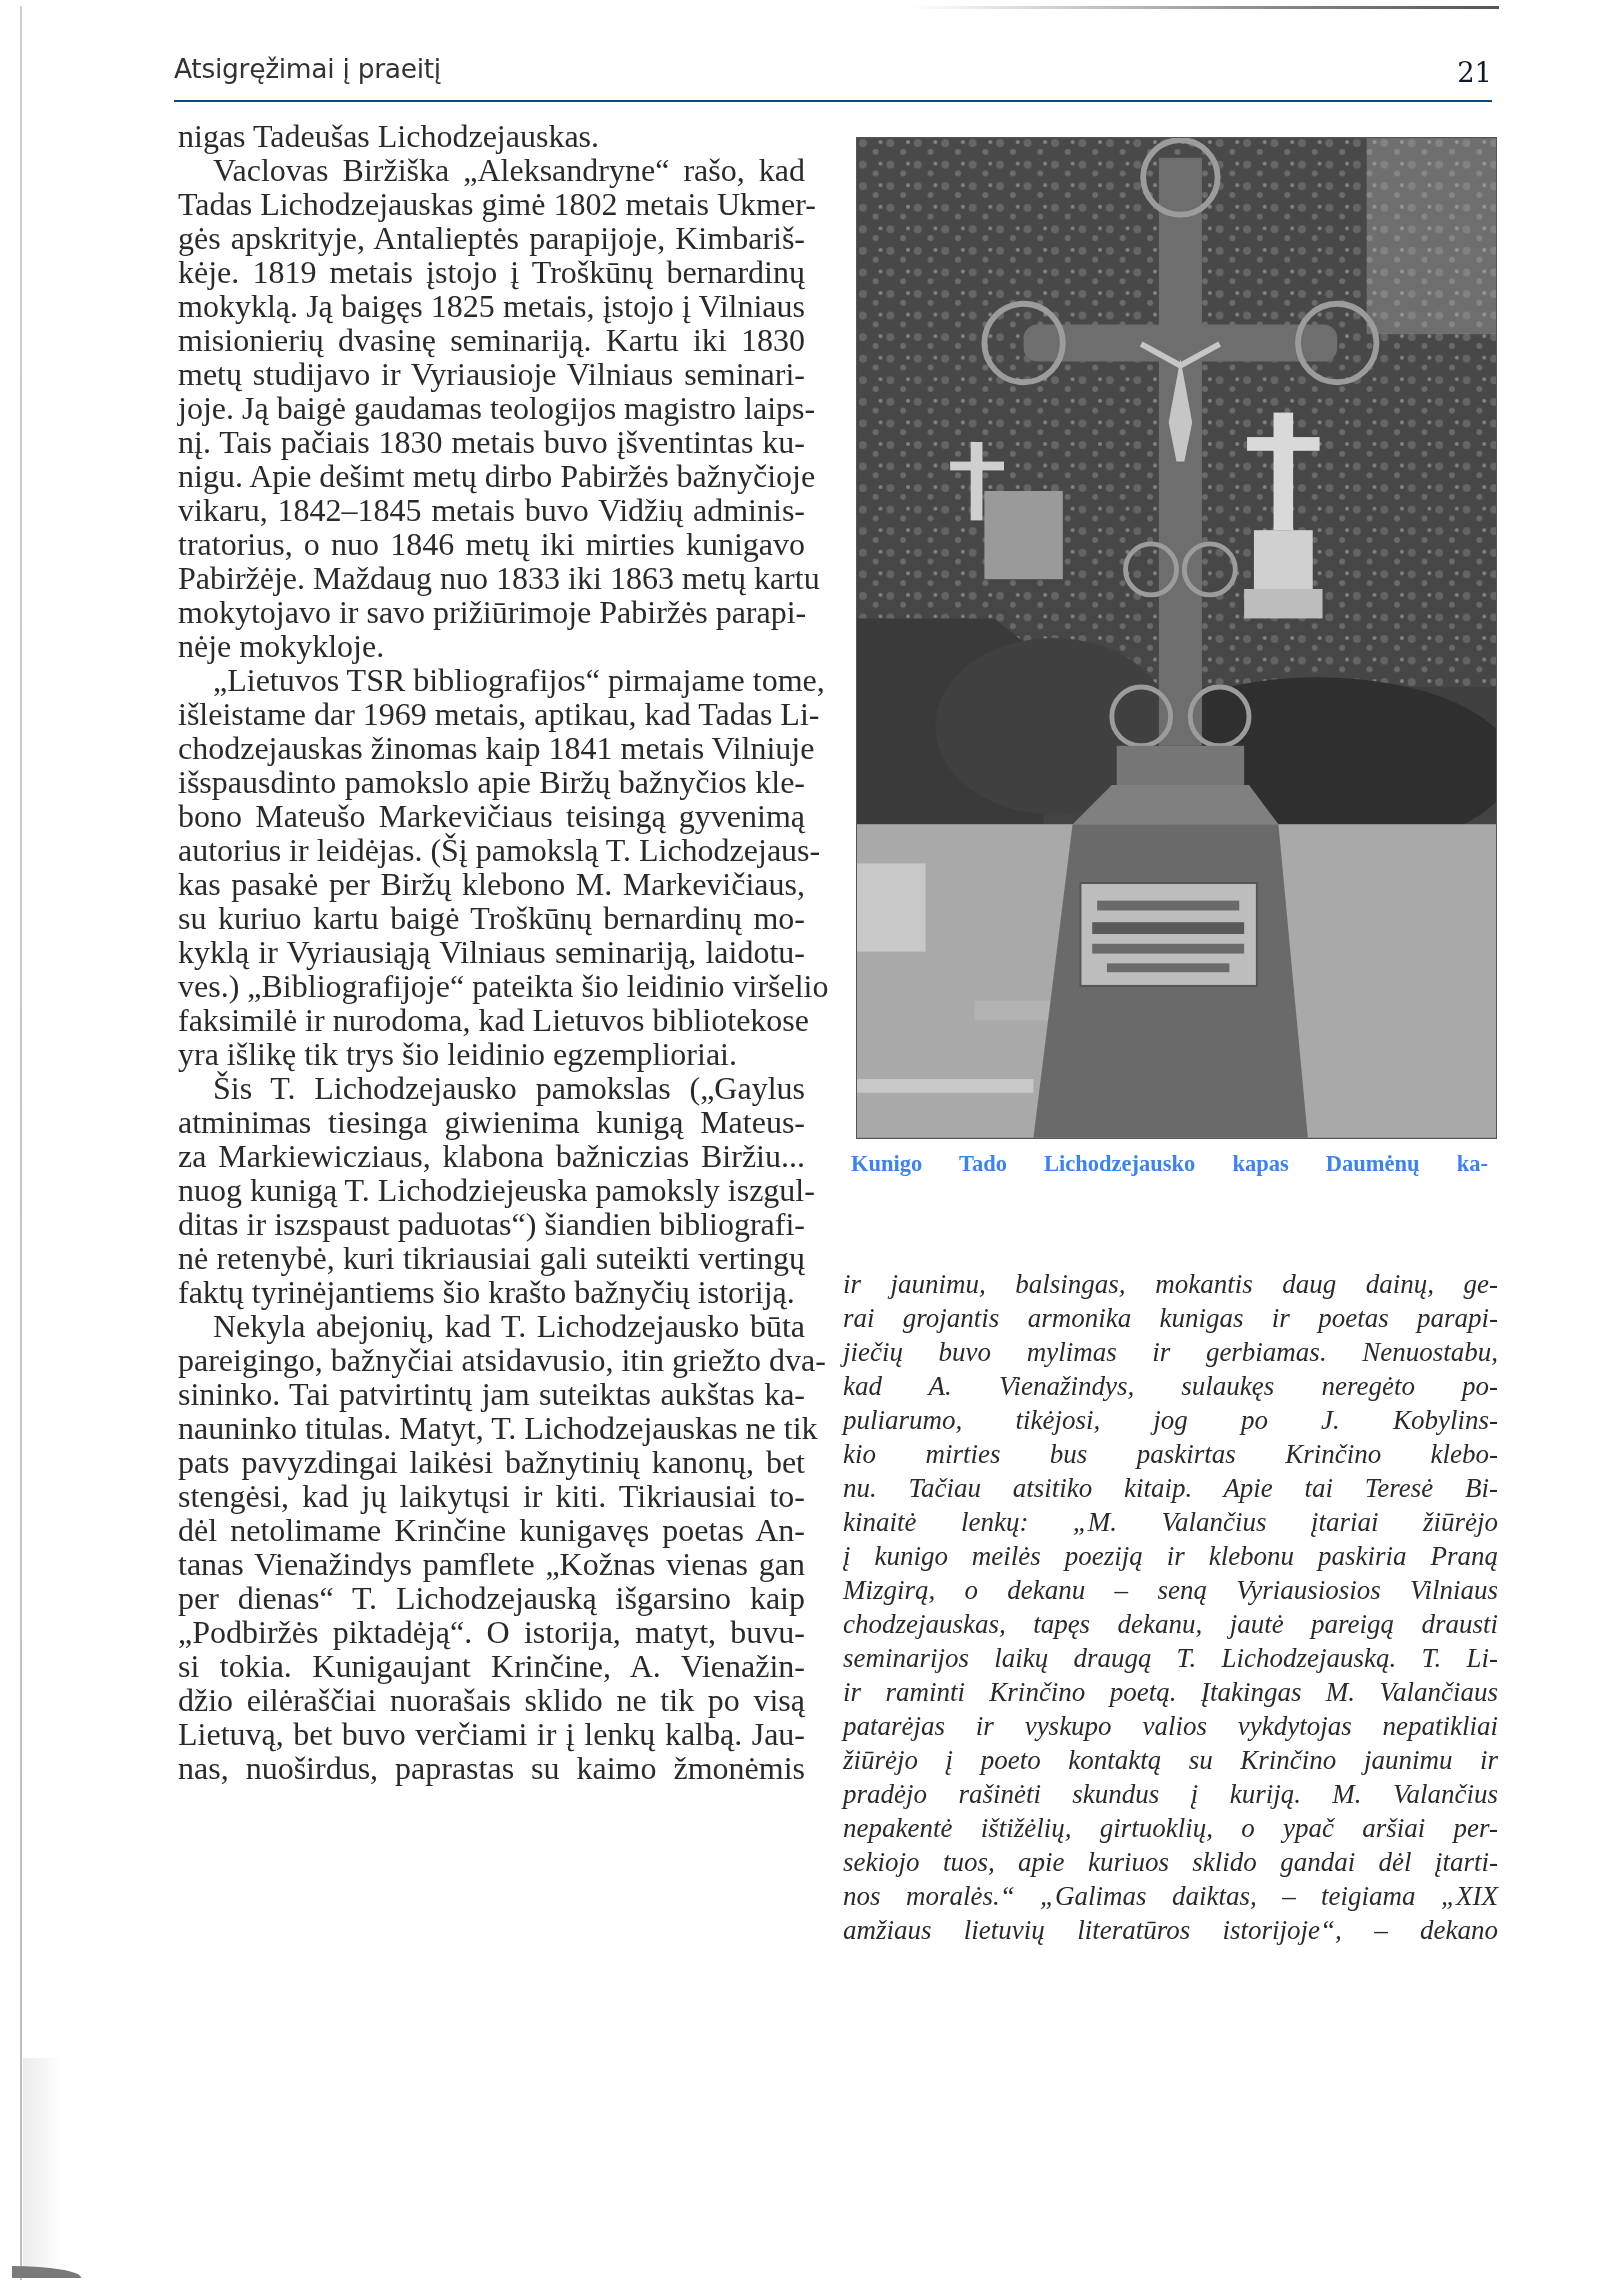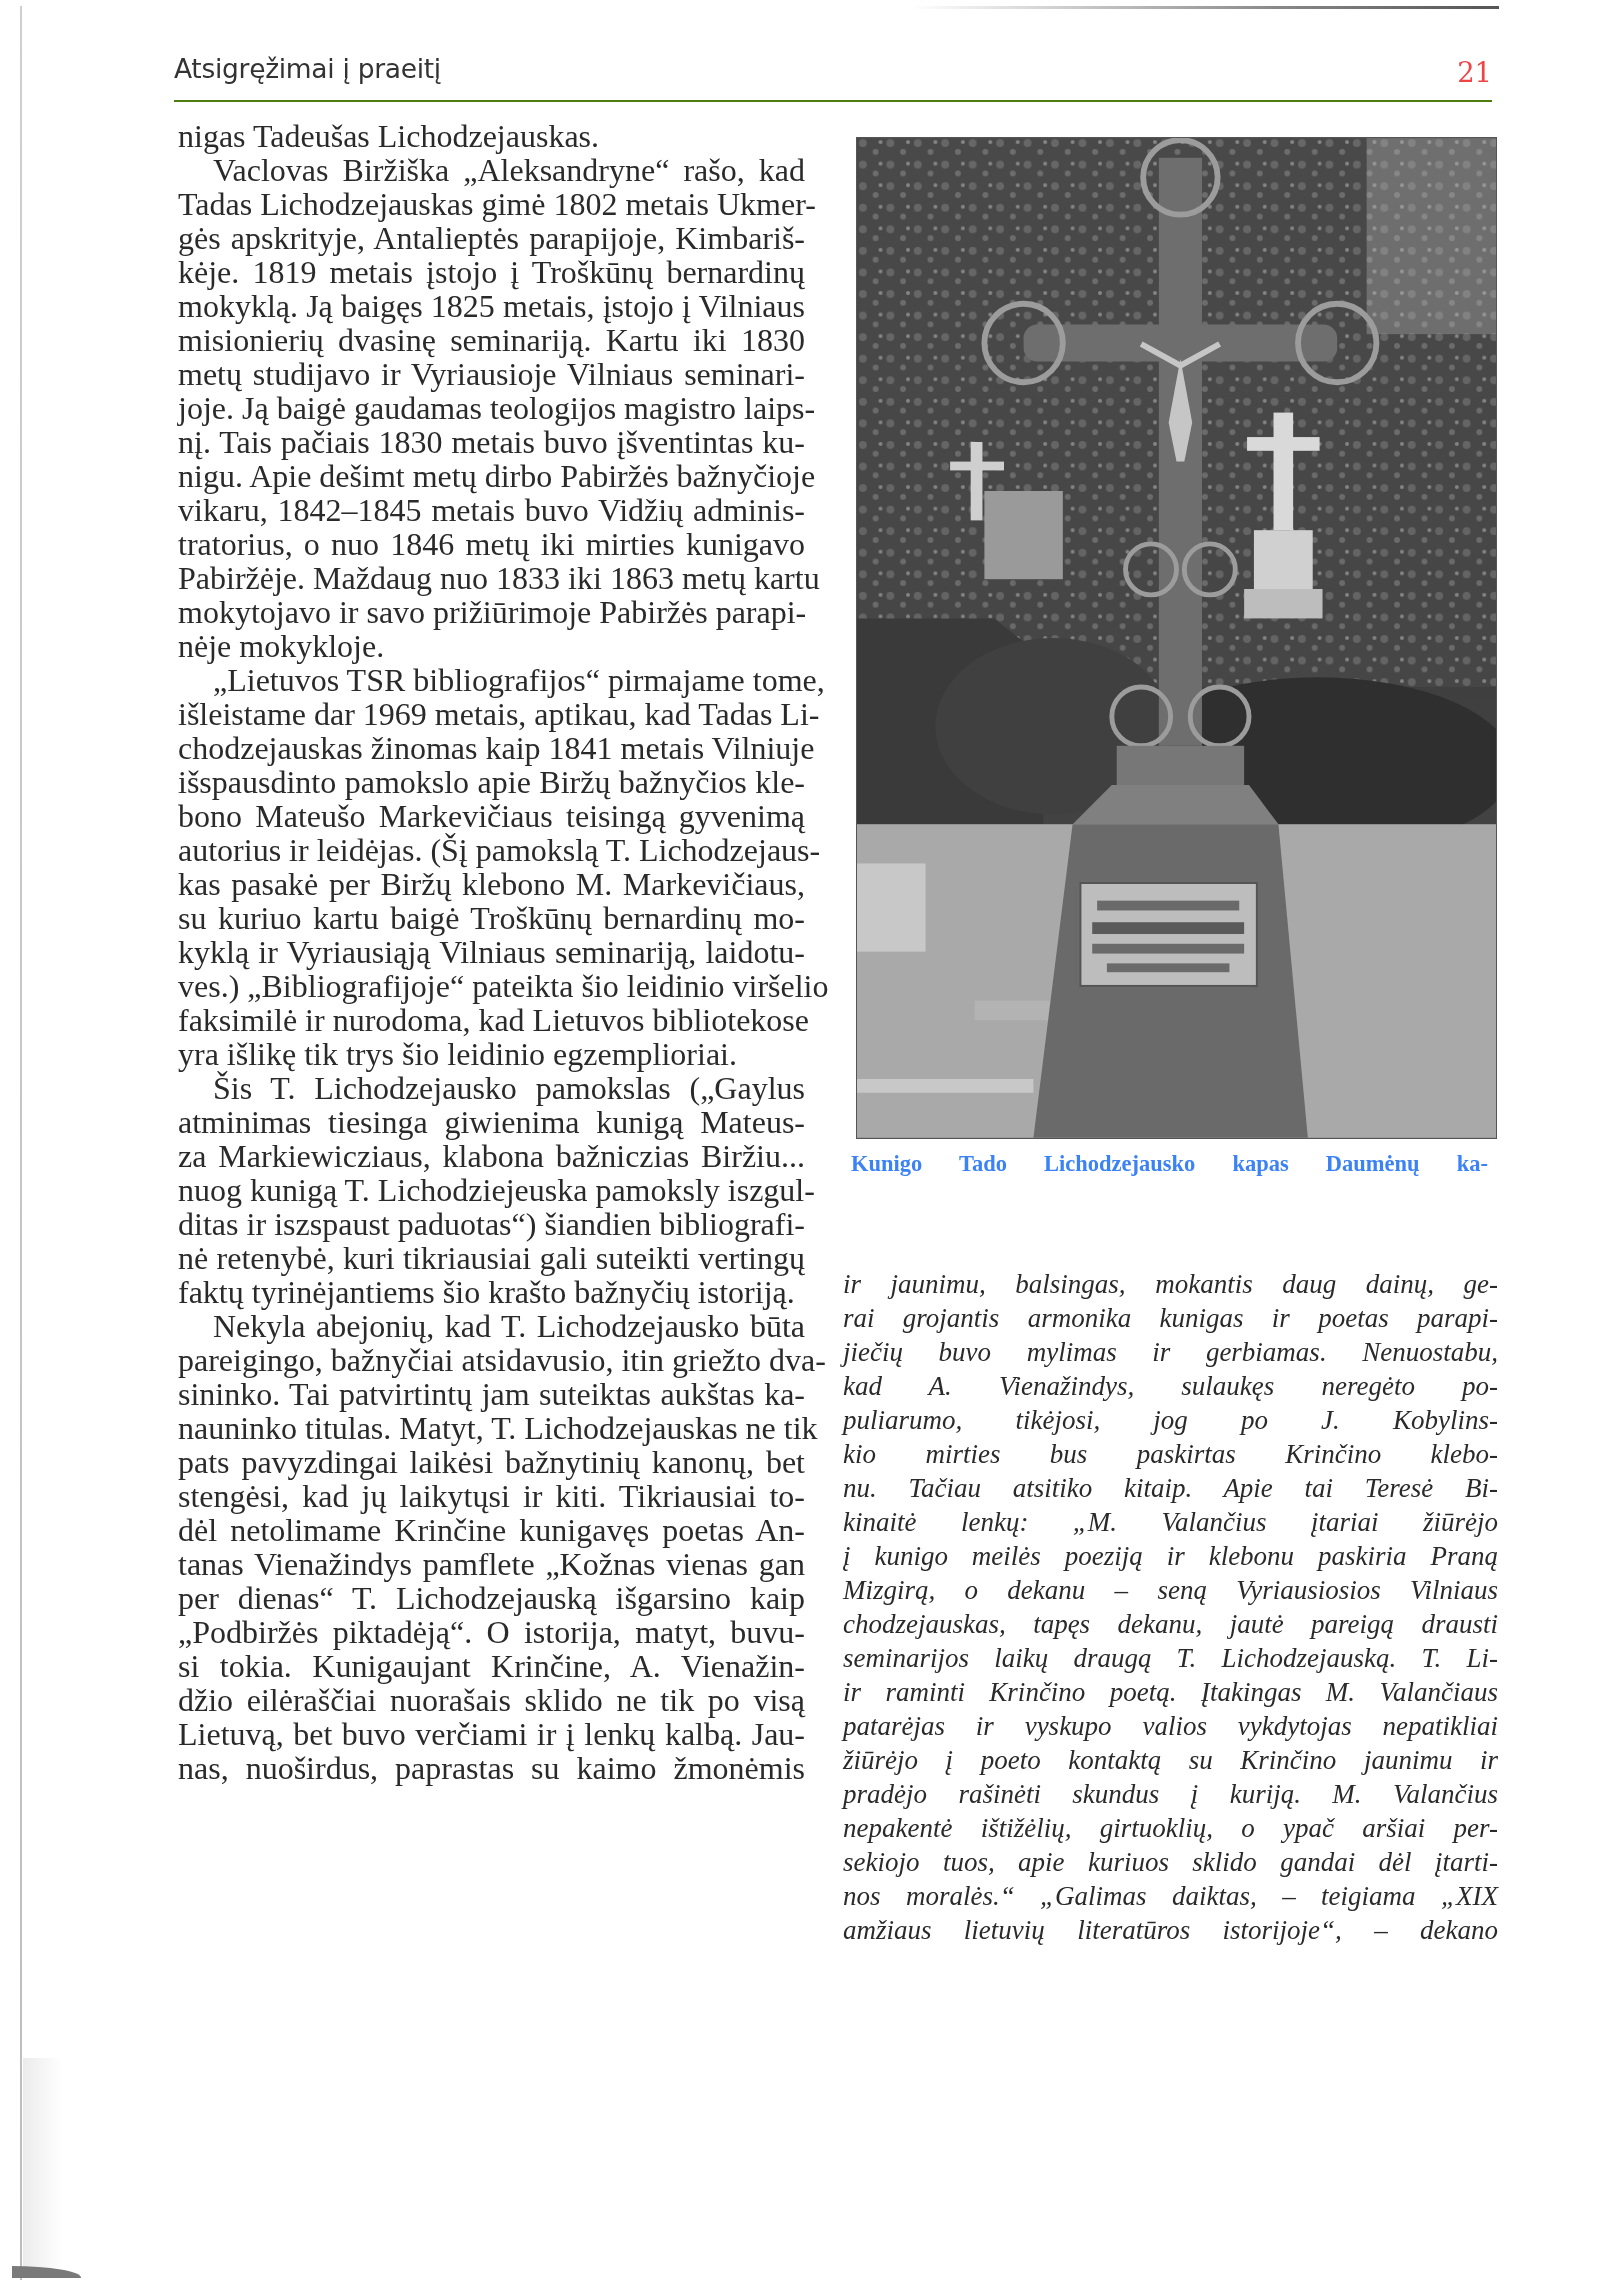--- a/index.html
+++ b/index.html
@@ -18,30 +18,30 @@
   .scan-left-shade {
     position: absolute; left: 22.5px; top: 2058px; width: 39px; height: 216px;
     background: linear-gradient(to right, rgba(0,0,0,0.08), rgba(0,0,0,0));
   }
   .scan-corner {
     position: absolute; left: 11.8px; top: 2266px; width: 69px; height: 11.8px;
     background: #7a7a7a; border-top-right-radius: 69px 11.8px;
   }
   .running-head {
     position: absolute; left: 174px; top: 53px; width: 1318px; height: 47px;
-    border-bottom: 2px solid #4d7c0f;
+    border-bottom: 2px solid #0c4a6e;
   }
   .running-title {
     position: absolute; left: 0; top: 0;
     font-family: "DejaVu Sans", "Liberation Sans", sans-serif; font-size: 26.5px; color: #333;
     letter-spacing: -0.3px;
   }
   .page-number {
     position: absolute; right: 0; top: 3.9px;
-    font-family: "DejaVu Serif", "Liberation Serif", serif; font-size: 27.4px; color: #ef4444;
+    font-family: "DejaVu Serif", "Liberation Serif", serif; font-size: 27.4px; color: #0f172a;
   }
   .col-left {
     position: absolute; left: 178px; top: 119px; width: 627px;
     font-size: 32px; line-height: 34px;
   }
   .col-right {
     position: absolute; left: 843px; top: 1267px; width: 655px;
     font-size: 27px; line-height: 34px; font-style: italic;
   }
   .line { display: block; white-space: nowrap; text-align: justify; text-align-last: justify; }

